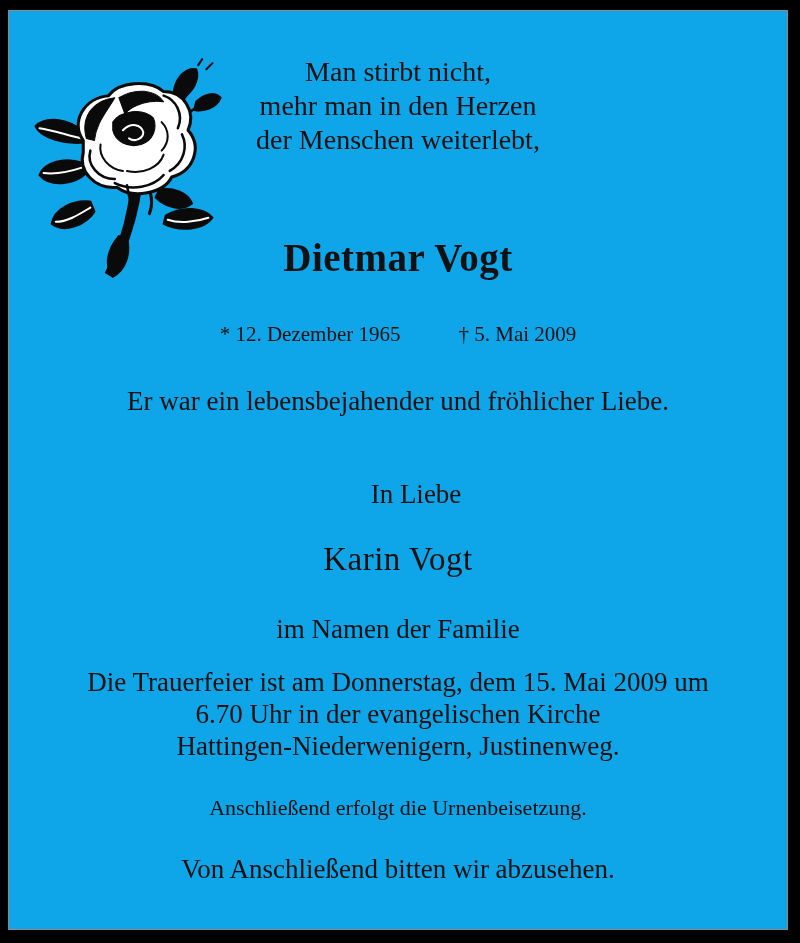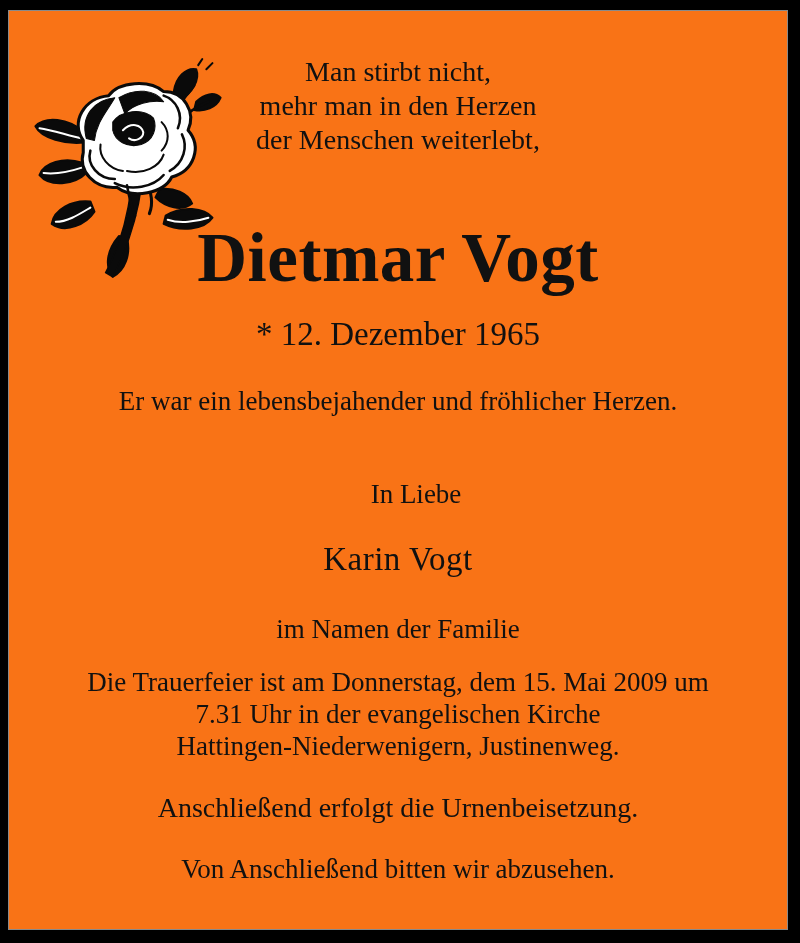--- a/index.html
+++ b/index.html
@@ -14,21 +14,21 @@
     font-family: "Liberation Serif", "DejaVu Serif", serif;
     color: #111111;
     overflow: hidden;
   }
   .sheet {
     position: absolute;
     left: 8px;
     top: 10px;
     right: 12px;
     bottom: 13px;
-    background: #f97316;
+    background: #0ea5e9;
     border: 1px solid #8a8a8a;
     box-sizing: border-box;
   }
   .block {
     position: absolute;
     left: 0;
     right: 0;
     text-align: center;
     white-space: nowrap;
   }
@@ -39,29 +39,29 @@
     width: 208px;
     height: 234px;
   }
   .poem {
     top: 44px;
     font-size: 28px;
     line-height: 34px;
   }
   .deceased {
     top: 216px;
-    font-size: 69px;
+    font-size: 39px;
     line-height: 62px;
     font-weight: bold;
     margin: 0;
     letter-spacing: 0.5px;
   }
   .dates {
     top: 306px;
-    font-size: 33px;
+    font-size: 21px;
     line-height: 34px;
     display: flex;
     justify-content: center;
     gap: 58px;
   }
   .tribute {
     top: 375px;
     font-size: 27px;
     line-height: 31px;
   }
@@ -84,21 +84,21 @@
     font-size: 27px;
     line-height: 31px;
   }
   .service {
     top: 655px;
     font-size: 27px;
     line-height: 32px;
   }
   .burial {
     top: 781px;
-    font-size: 28px;
+    font-size: 22px;
     line-height: 31px;
   }
   .flowers {
     top: 843px;
     font-size: 27px;
     line-height: 31px;
   }
 </style>
 </head>
 <body>
@@ -151,35 +151,36 @@
   <div class="block poem">
     <div>Man stirbt nicht,</div>
     <div>mehr man in den Herzen</div>
     <div>der Menschen weiterlebt,</div>
   </div>
 
   <h1 class="block deceased">Dietmar Vogt</h1>
 
   <div class="block dates">
     <span>* 12. Dezember 1965</span>
+    <span>† 5. Mai 2009</span>
   </div>
 
   <div class="block tribute">
-    <div>Er war ein lebensbejahender und fröhlicher Herzen.</div>
+    <div>Er war ein lebensbejahender und fröhlicher Liebe.</div>
   </div>
 
   <div class="block closing">In Liebe</div>
 
   <h2 class="block mourner">Karin Vogt</h2>
 
   <div class="block behalf">im Namen der Familie</div>
 
   <div class="block service">
     <div>Die Trauerfeier ist am Donnerstag, dem 15. Mai 2009 um</div>
-    <div>7.31 Uhr in der evangelischen Kirche</div>
+    <div>6.70 Uhr in der evangelischen Kirche</div>
     <div>Hattingen-Niederwenigern, Justinenweg.</div>
   </div>
 
   <div class="block burial">Anschließend erfolgt die Urnenbeisetzung.</div>
 
   <div class="block flowers">Von Anschließend bitten wir abzusehen.</div>
 
 </div>
 
 </body></html>

